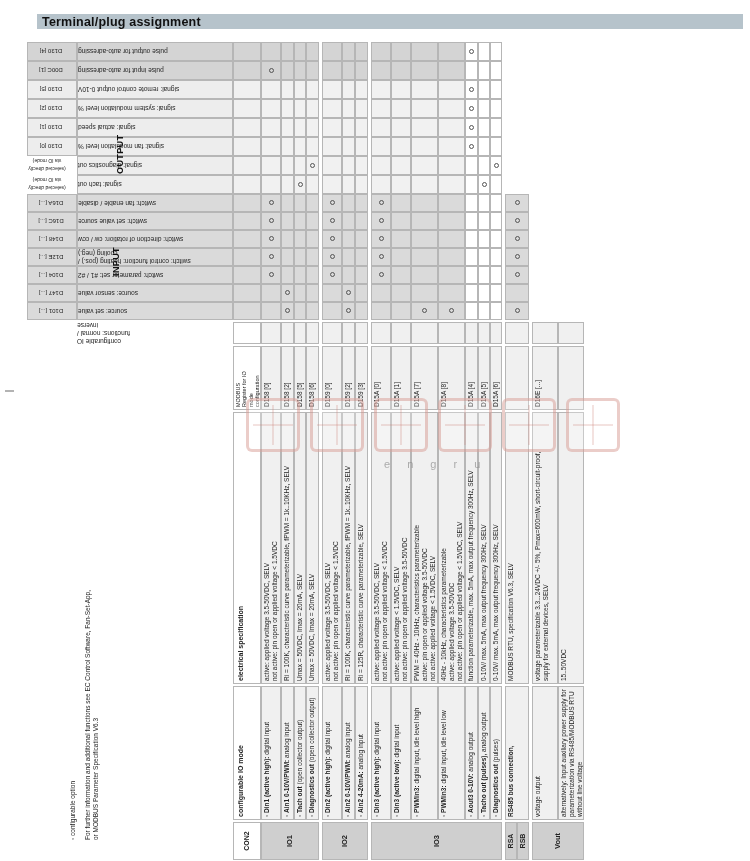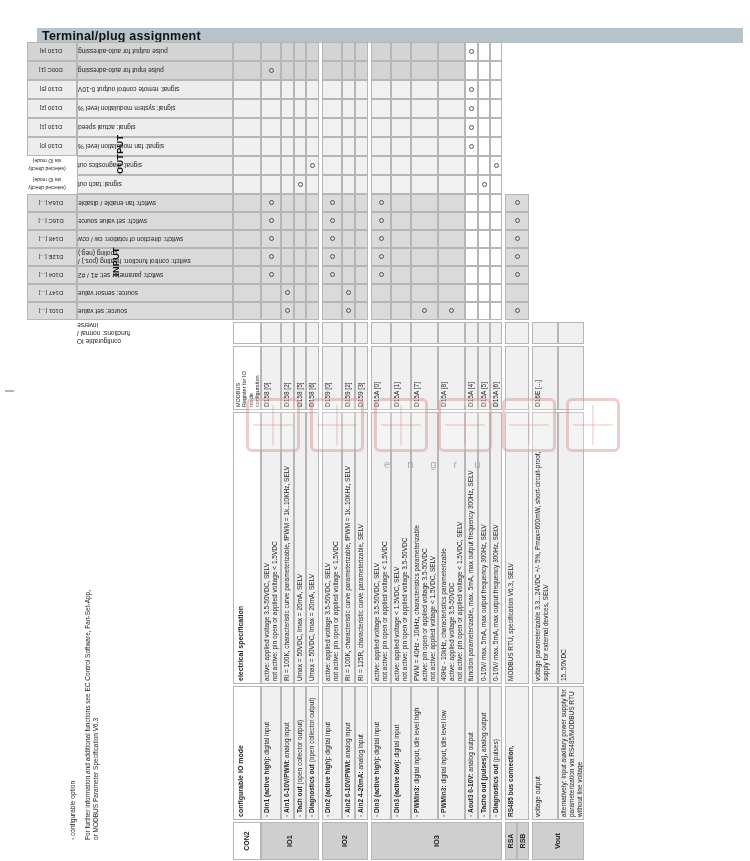--- a/index.html
+++ b/index.html
@@ -1,18 +1,18 @@
 <!DOCTYPE html>
 <html><head>
 <meta charset="utf-8">
 <style>
   html,body{margin:0;padding:0;background:#fff;width:750px;height:861px;overflow:hidden;
     font-family:"Liberation Sans", sans-serif;-webkit-font-smoothing:antialiased;}
   #page{position:relative;width:750px;height:861px;background:#ffffff;}
-  #titlebar{position:absolute;left:37px;top:28px;width:706px;height:15px;display:flex;align-items:center;}
+  #titlebar{position:absolute;left:37px;top:14px;width:706px;height:15px;display:flex;align-items:center;}
   #titlebar .t{font-size:12.5px;font-weight:bold;color:#111;padding-left:5px;letter-spacing:.2px;}
   #foldmark{position:absolute;left:5px;top:390px;width:9px;height:2px;background:#b3b3b3;}
   
   #rotwrap{position:absolute;left:15px;top:40px;width:600px;height:820px;}
   #rot{position:absolute;left:0;top:0;width:820px;height:600px;transform-origin:0 0;
        transform:rotate(-90deg) translateX(-820px);}
   .cell{position:absolute;box-sizing:border-box;border:1px solid #b6b6b6;font-size:6.5px;line-height:8px;color:#222;
         padding:1px 2px;overflow:hidden;}
   .vt{position:absolute;transform-origin:0 0;font-size:6.5px;line-height:8px;color:#222;white-space:nowrap;}
   .dot{position:absolute;width:5px;height:5px;border:1px solid #555;border-radius:50%;box-sizing:border-box;background:transparent;}

